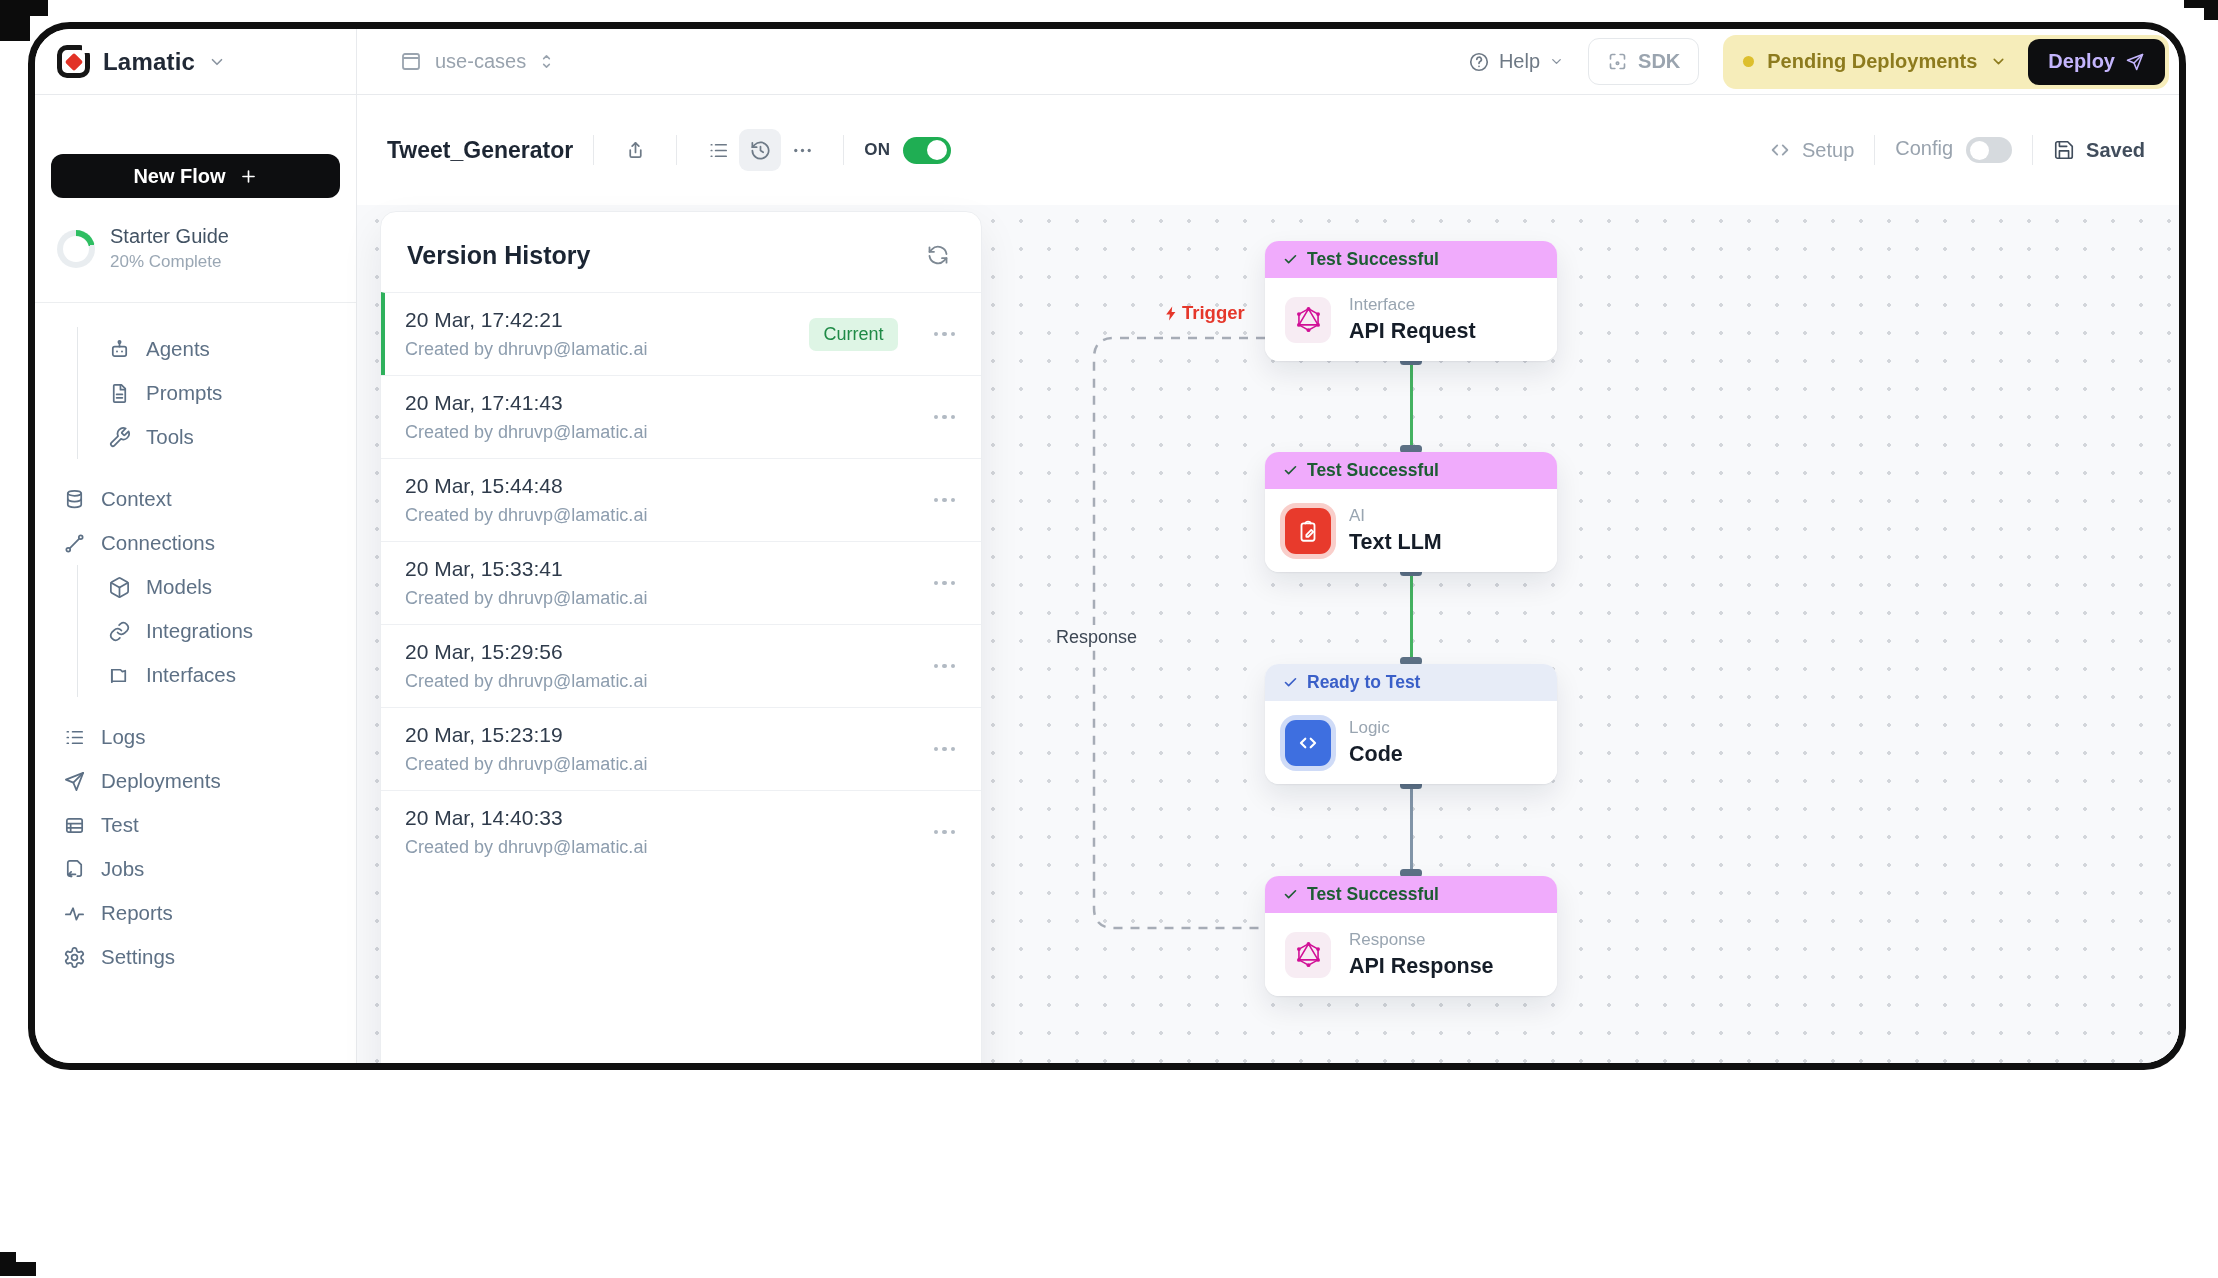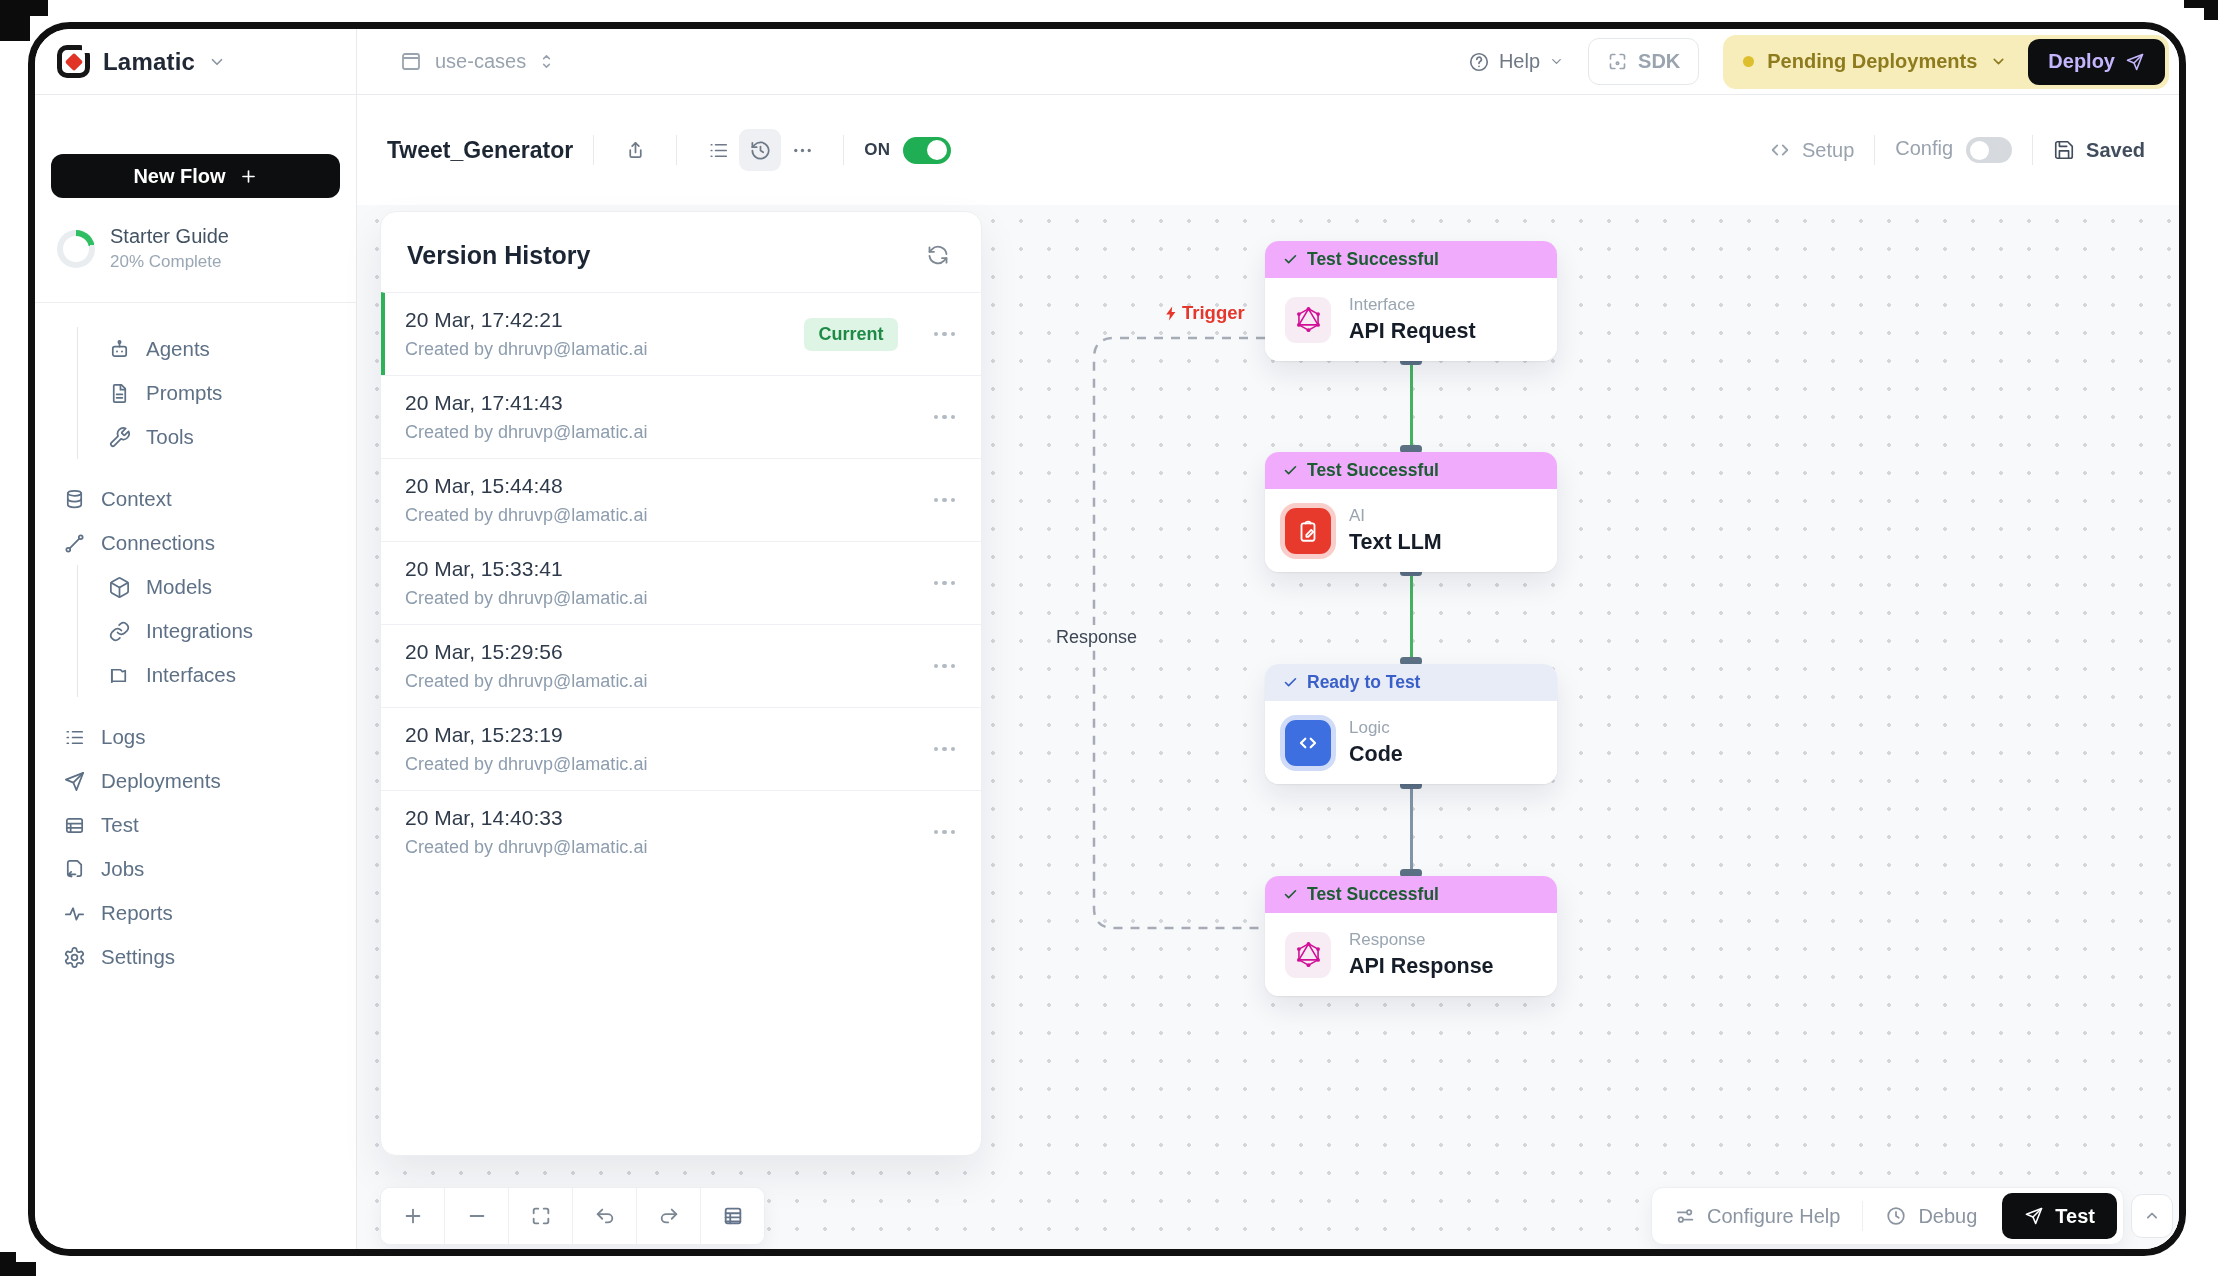--- a/index.html
+++ b/index.html
@@ -7,21 +7,21 @@
     font-family:"Liberation Sans",sans-serif;-webkit-font-smoothing:antialiased;}
   .page{position:relative;width:2218px;height:1278px;background:#fff;}
   .mark{position:absolute;background:#0c0c0c;}
   .m-tl1{left:0;top:0;width:48px;height:16px;}
   .m-tl2{left:0;top:16px;width:30px;height:25px;}
   .m-tr1{right:0;top:0;width:14px;height:20px;}
   .m-tr2{right:0;top:0;width:34px;height:8px;}
   .m-bl1{left:0;bottom:2px;width:36px;height:14px;}
   .m-bl2{left:0;bottom:16px;width:16px;height:10px;}
 
-  .window{position:absolute;left:28px;top:22px;width:2158px;height:1234px;
+  .window{position:absolute;left:28px;top:22px;width:2158px;height:1048px;
     background:#fff;border:7px solid #101010;border-radius:42px;overflow:hidden;
     display:flex;flex-direction:column;}
 
   
   .topbar{height:66px;flex:0 0 66px;display:flex;align-items:stretch;border-bottom:1px solid #e8eaed;background:#fff;}
   .tb-left{flex:0 0 322px;display:flex;align-items:center;gap:13px;padding-left:22px;border-right:1px solid #e8eaed;}
   .logo{position:relative;width:33px;height:33px;border:5px solid #161616;border-radius:10px;background:#fff;flex:0 0 auto;}
   .logo:before{content:"";position:absolute;left:50%;top:50%;width:13px;height:13px;background:#e23327;transform:translate(-50%,-50%) rotate(45deg);border-radius:2px;}
   .logo:after{content:"";position:absolute;right:-7px;top:-7px;width:10px;height:10px;background:#fff;}
   .brand{font-size:24px;font-weight:700;color:#212936;letter-spacing:.2px;}
@@ -113,21 +113,21 @@
     border:1px solid #eceef1;border-radius:16px;box-shadow:0 18px 42px rgba(16,24,40,.08);display:flex;flex-direction:column;}
   .vp-head{display:flex;align-items:center;justify-content:space-between;padding:26px 26px 20px;}
   .vp-title{font-size:25px;font-weight:700;color:#1b2533;}
   .vp-refresh{border:none;background:transparent;color:#7d8893;cursor:pointer;width:34px;height:34px;
     display:flex;align-items:center;justify-content:center;}
   .vrow{display:flex;align-items:center;border-top:1px solid #eef0f3;padding:15px 20px 15px 24px;cursor:pointer;}
   .vrow.current{border-left:4px solid #2fb15c;padding-left:20px;}
   .vdate{font-size:21px;font-weight:500;color:#2f3b4b;}
   .vauthor{font-size:18px;color:#8d9dae;margin-top:7px;}
   .vright{margin-left:auto;display:flex;align-items:center;gap:30px;}
-  .badge{background:#def5e5;color:#1e8a46;font-size:18px;font-weight:700;border-radius:7px;padding:6px 14px;}
+  .badge{background:#def5e5;color:#1e8a46;font-size:18px;font-weight:400;border-radius:7px;padding:6px 14px;}
   .dots{display:flex;gap:4px;padding:6px;cursor:pointer;}
   .dots i{width:4.5px;height:4.5px;border-radius:50%;background:#b2bac3;}
 
   
   .canvas-tools{position:absolute;left:23px;top:1092px;height:58px;background:#fff;border-radius:10px;z-index:6;
     border:1px solid #eceef1;box-shadow:0 8px 20px rgba(16,24,40,.06);display:flex;align-items:stretch;overflow:hidden;}
   .ct-btn{width:63px;border:none;background:#fff;color:#7c8794;display:flex;align-items:center;justify-content:center;cursor:pointer;}
   .ct-sep{width:1px;background:#edeff2;}
   .ct-btn.dark{color:#64748b;}
 

